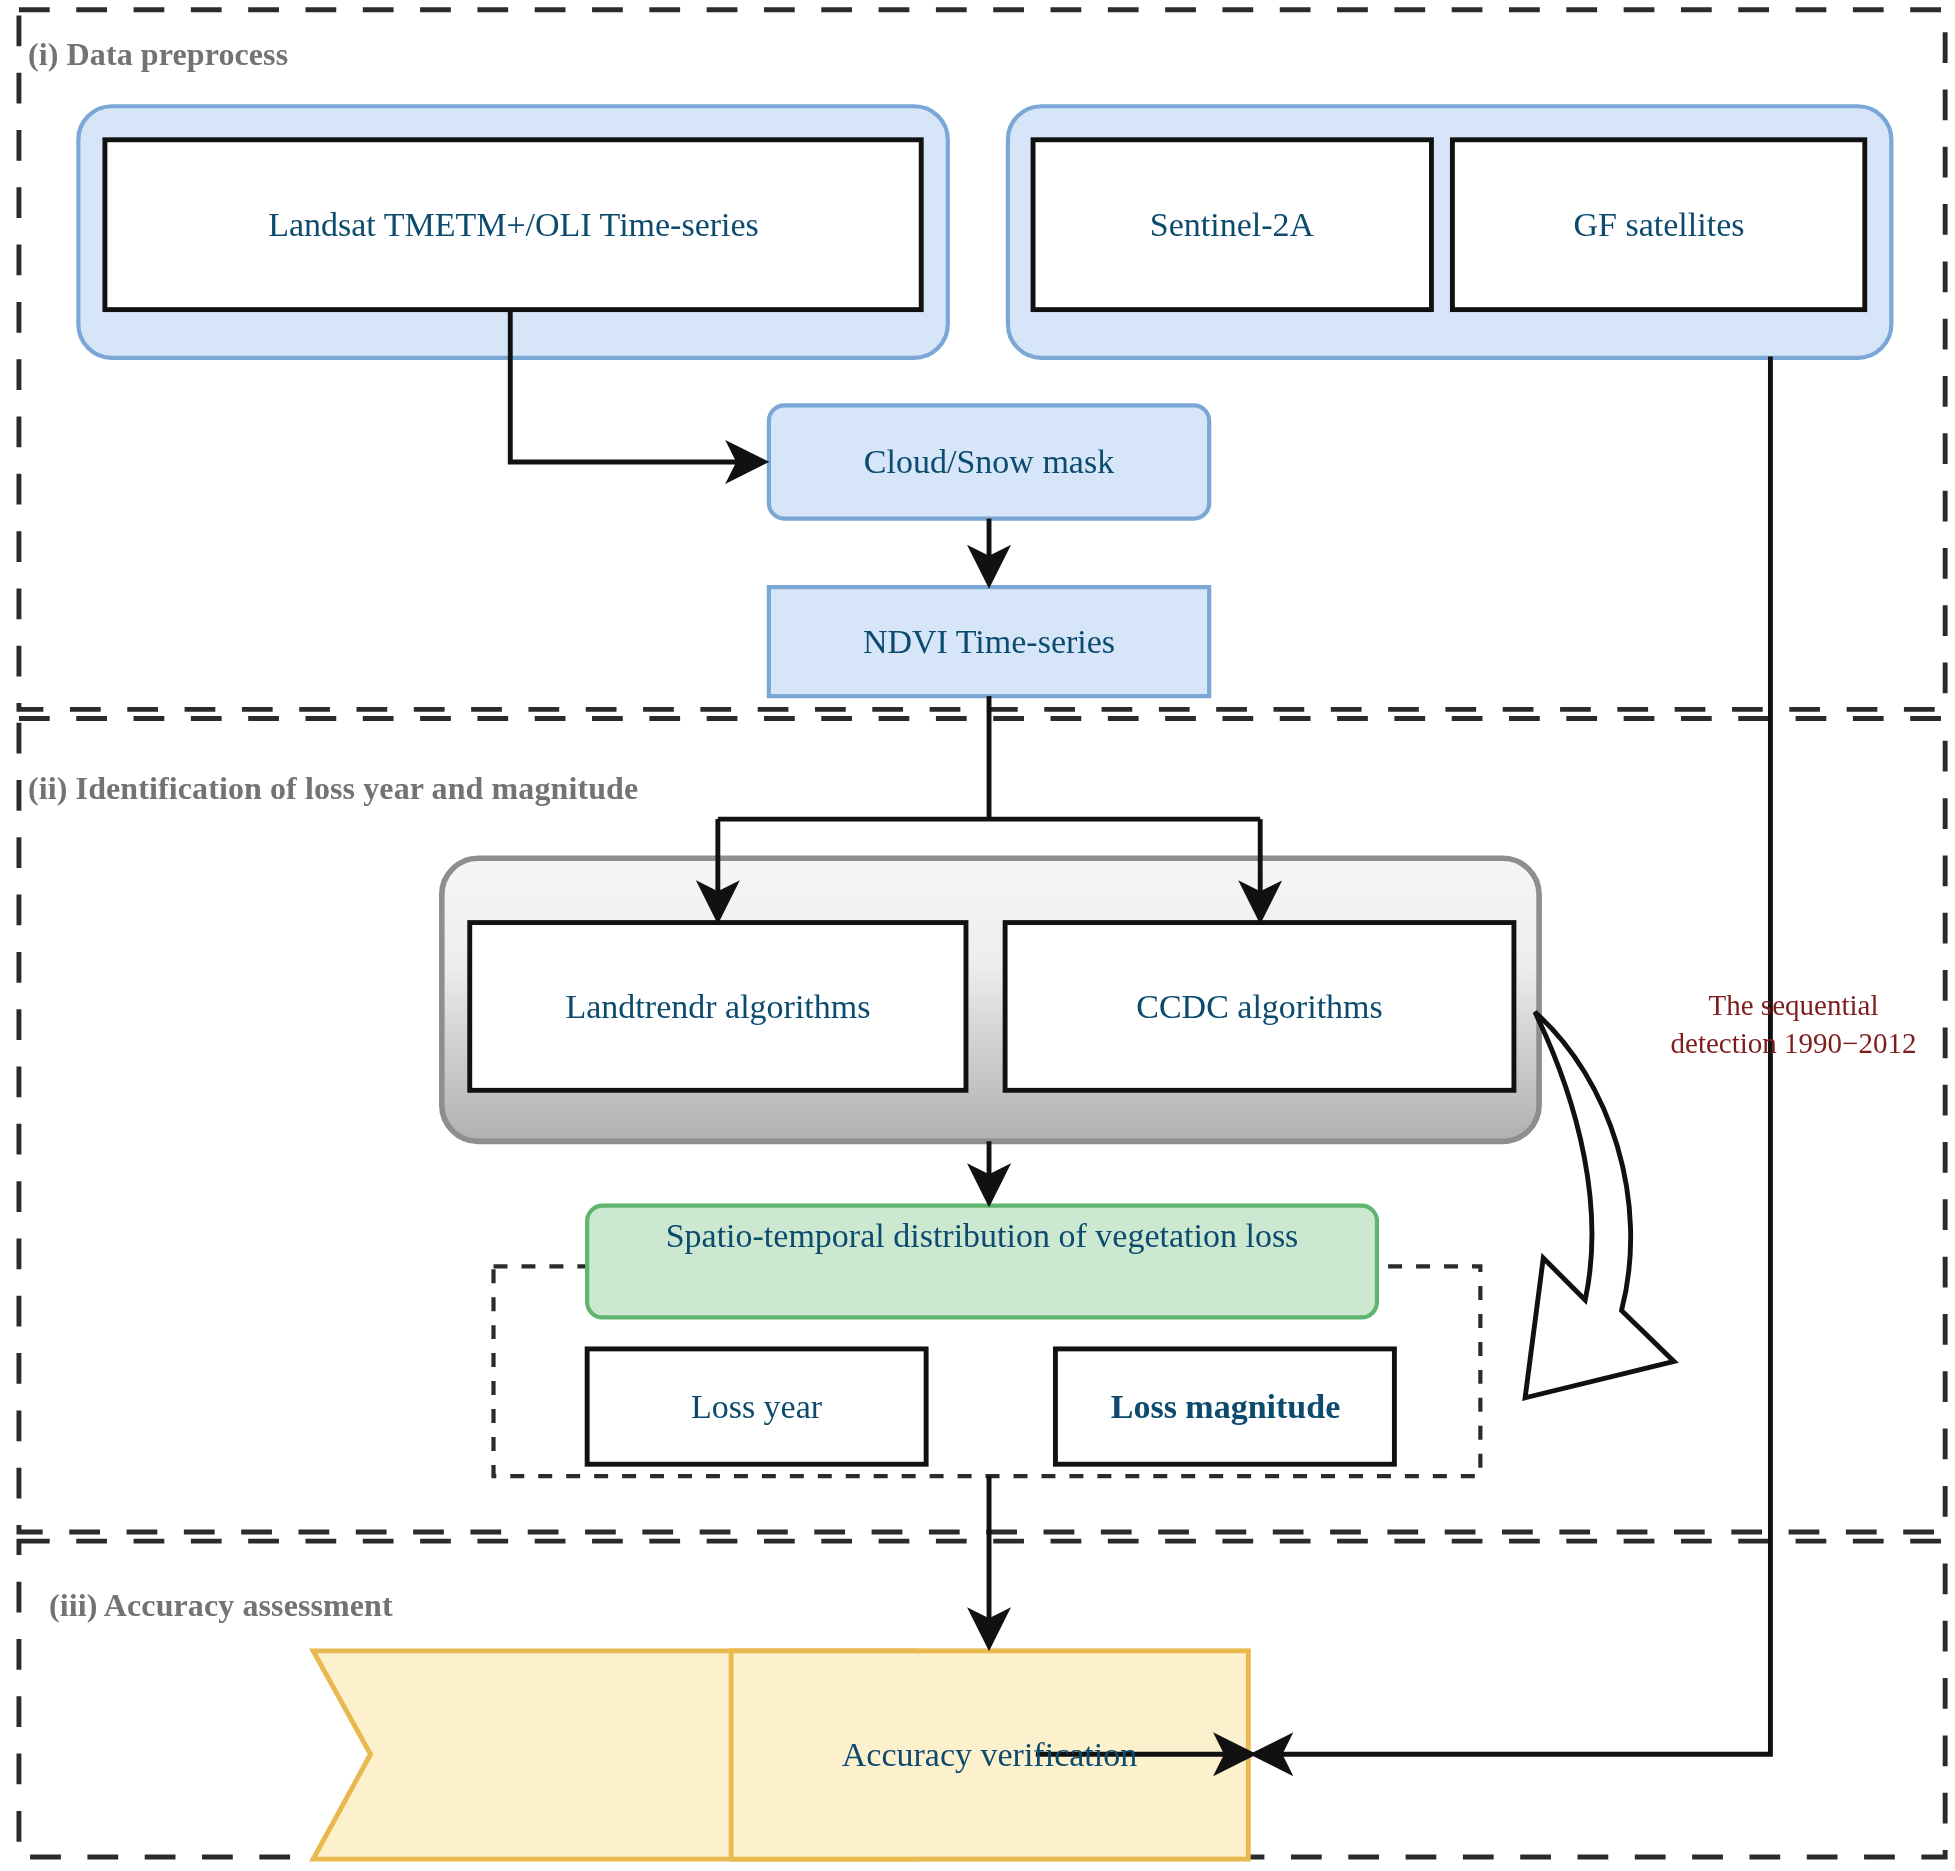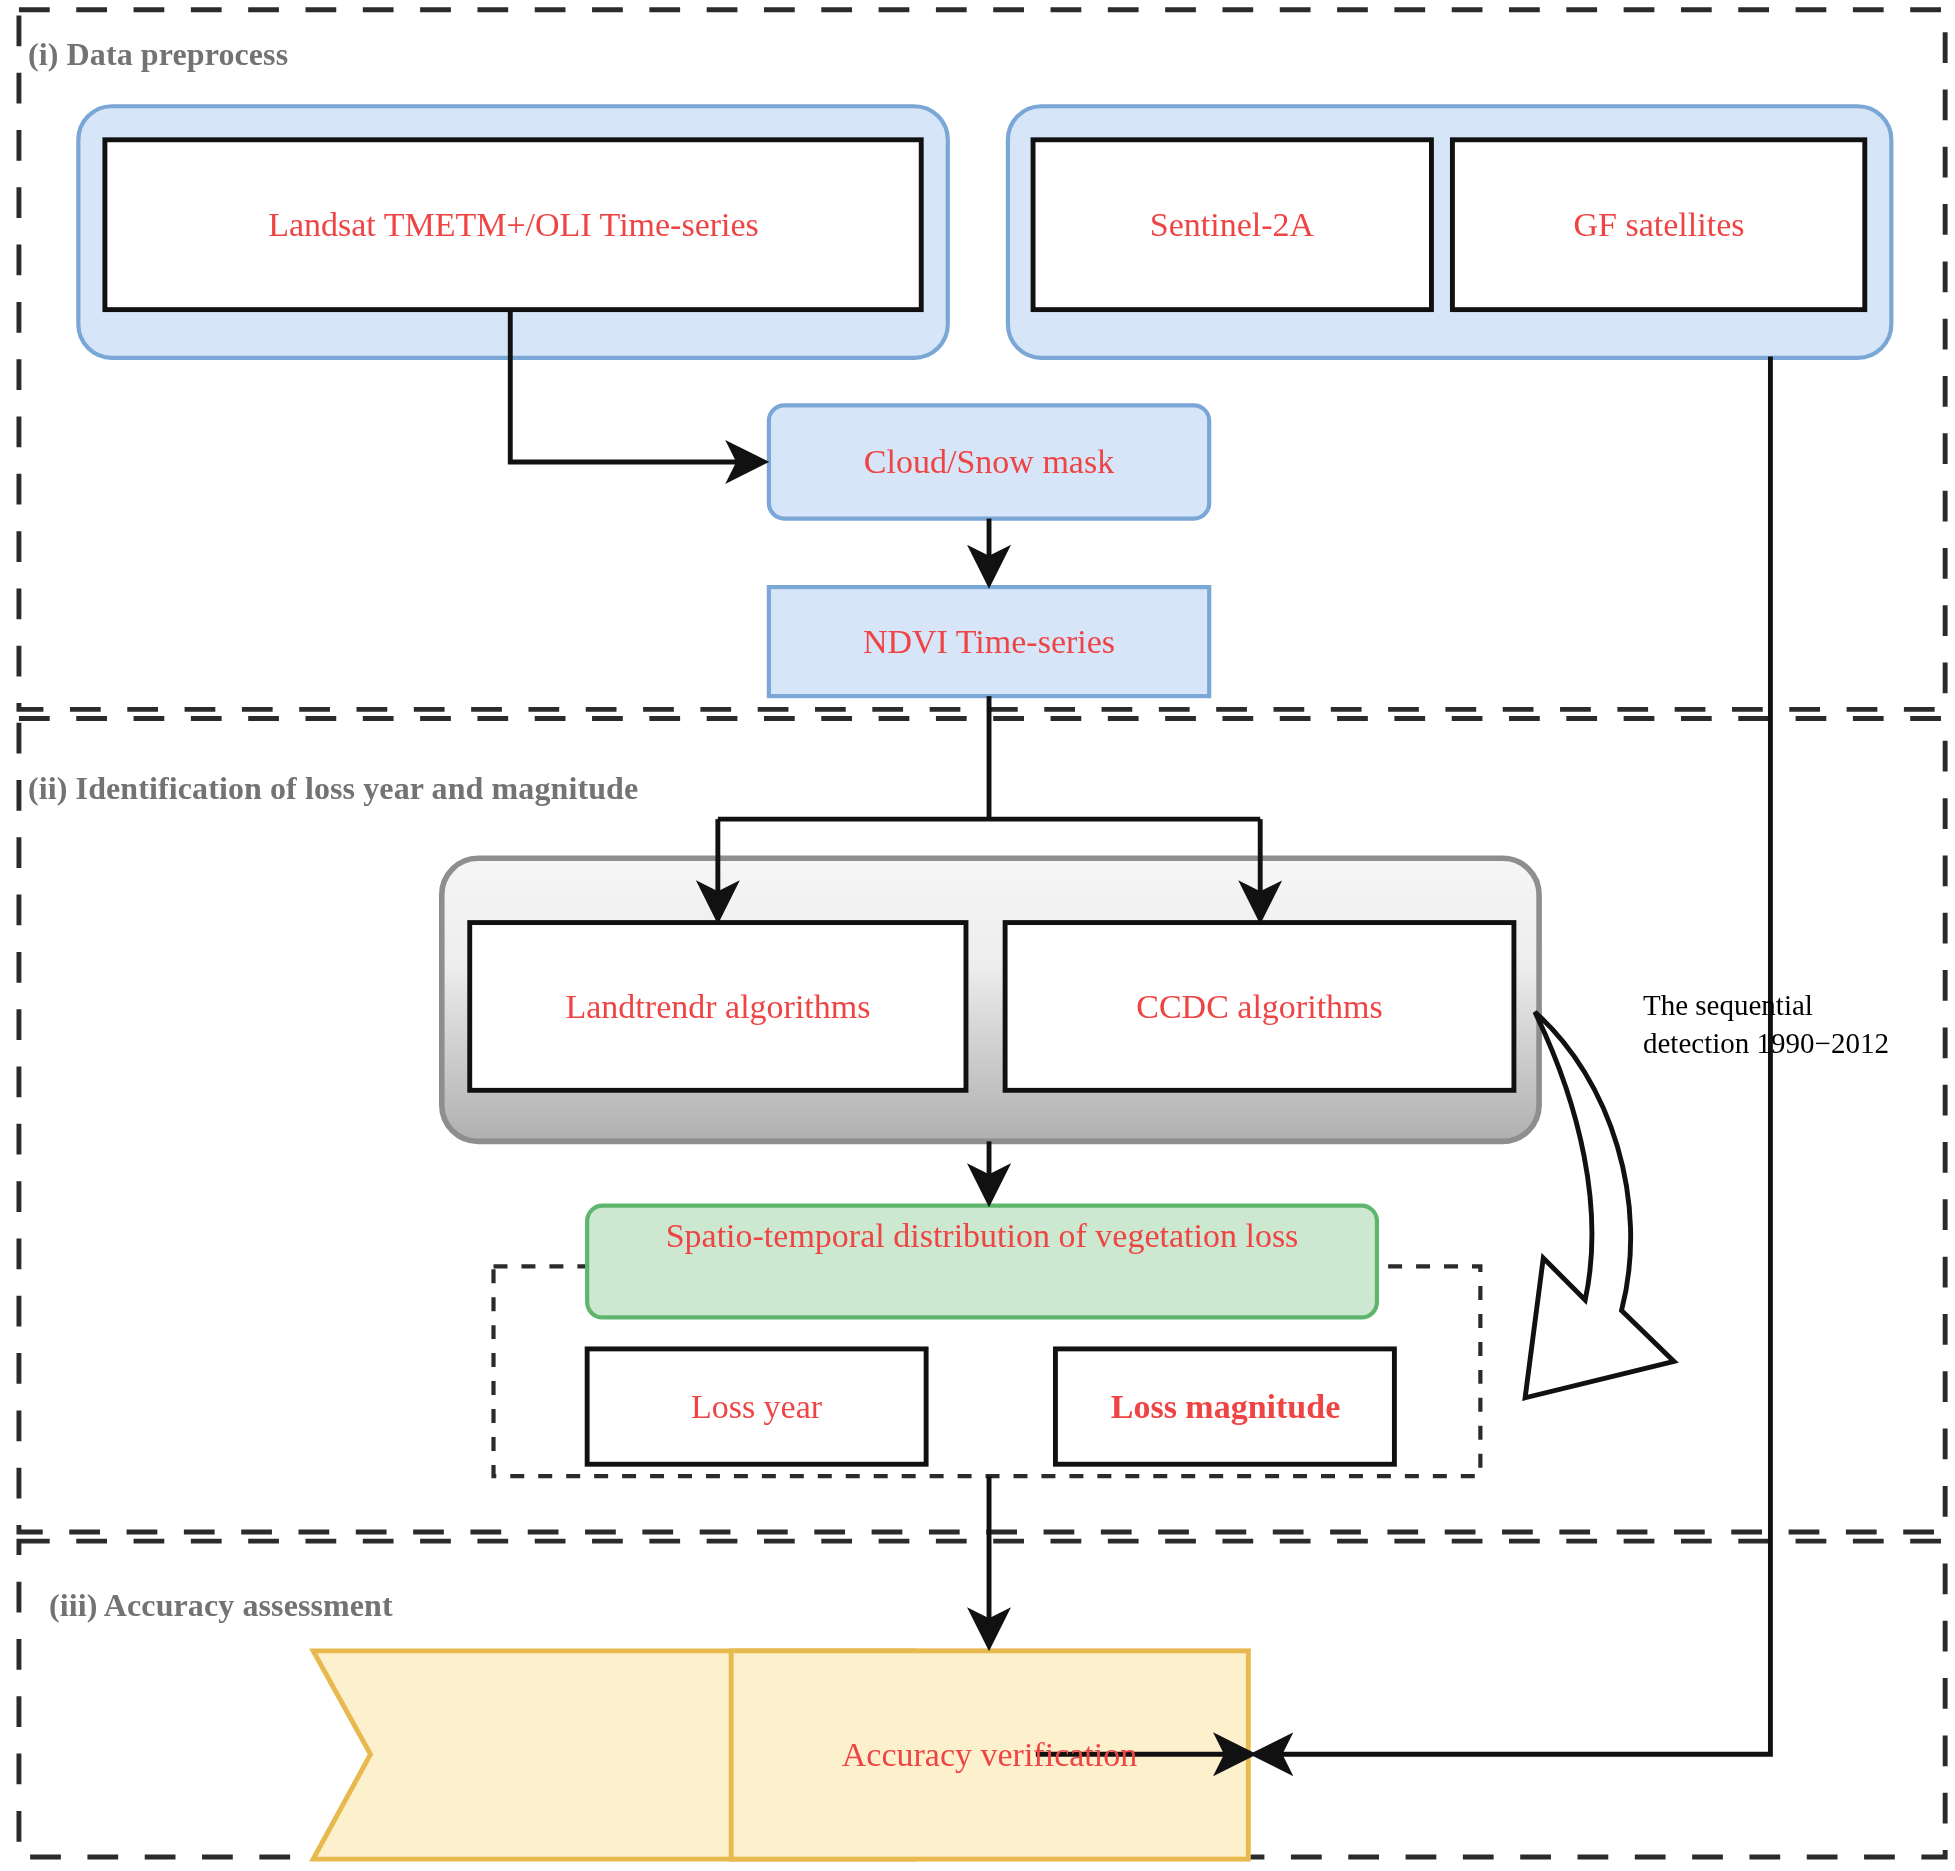--- a/index.html
+++ b/index.html
@@ -21,36 +21,37 @@
     top: 0;
     width: 1955px;
     height: 1871px;
   }
   .node-label {
     position: absolute;
     display: flex;
     align-items: center;
     justify-content: center;
     text-align: center;
-    color: #ef4444;
+    color: #0c4a6e;
     line-height: 1.22;
     pointer-events: none;
   }
   .section-title {
     position: absolute;
     font-weight: bold;
     color: #737373;
     font-size: 32px;
     letter-spacing: 0.1px;
     white-space: nowrap;
   }
   .annot {
     position: absolute;
-    color: #000000;
+    color: #7f1d1d;
     font-size: 29px;
+    text-align: center;
     line-height: 1.30;
   }
   .t42 { font-size: 34px; }
 </style>
 </head>
 <body>
 
 <div id="canvas">
 
   <svg id="flow-svg" viewBox="0 0 2797 2677" xmlns="http://www.w3.org/2000/svg">

